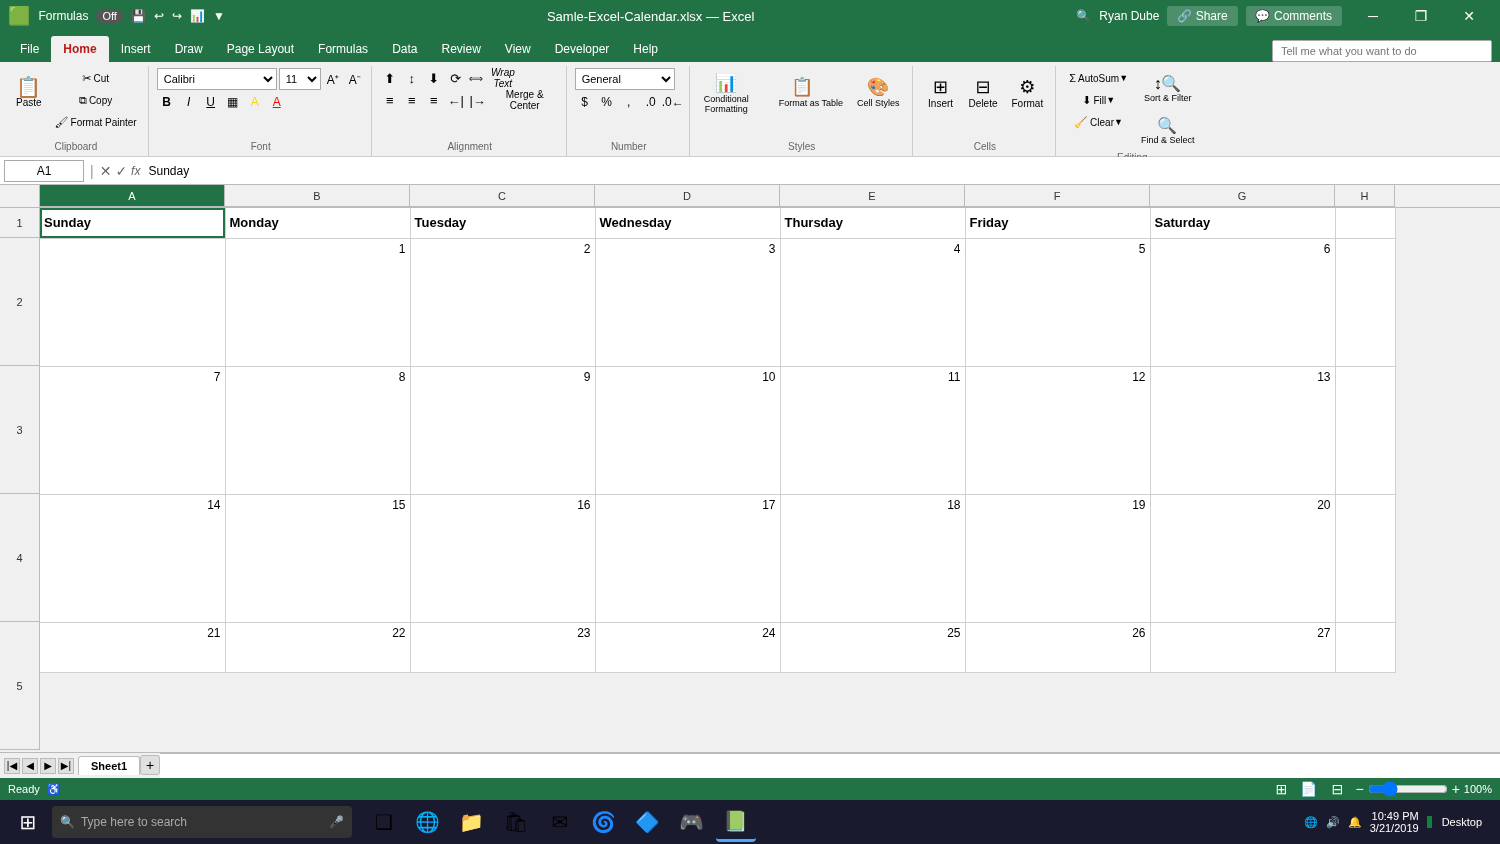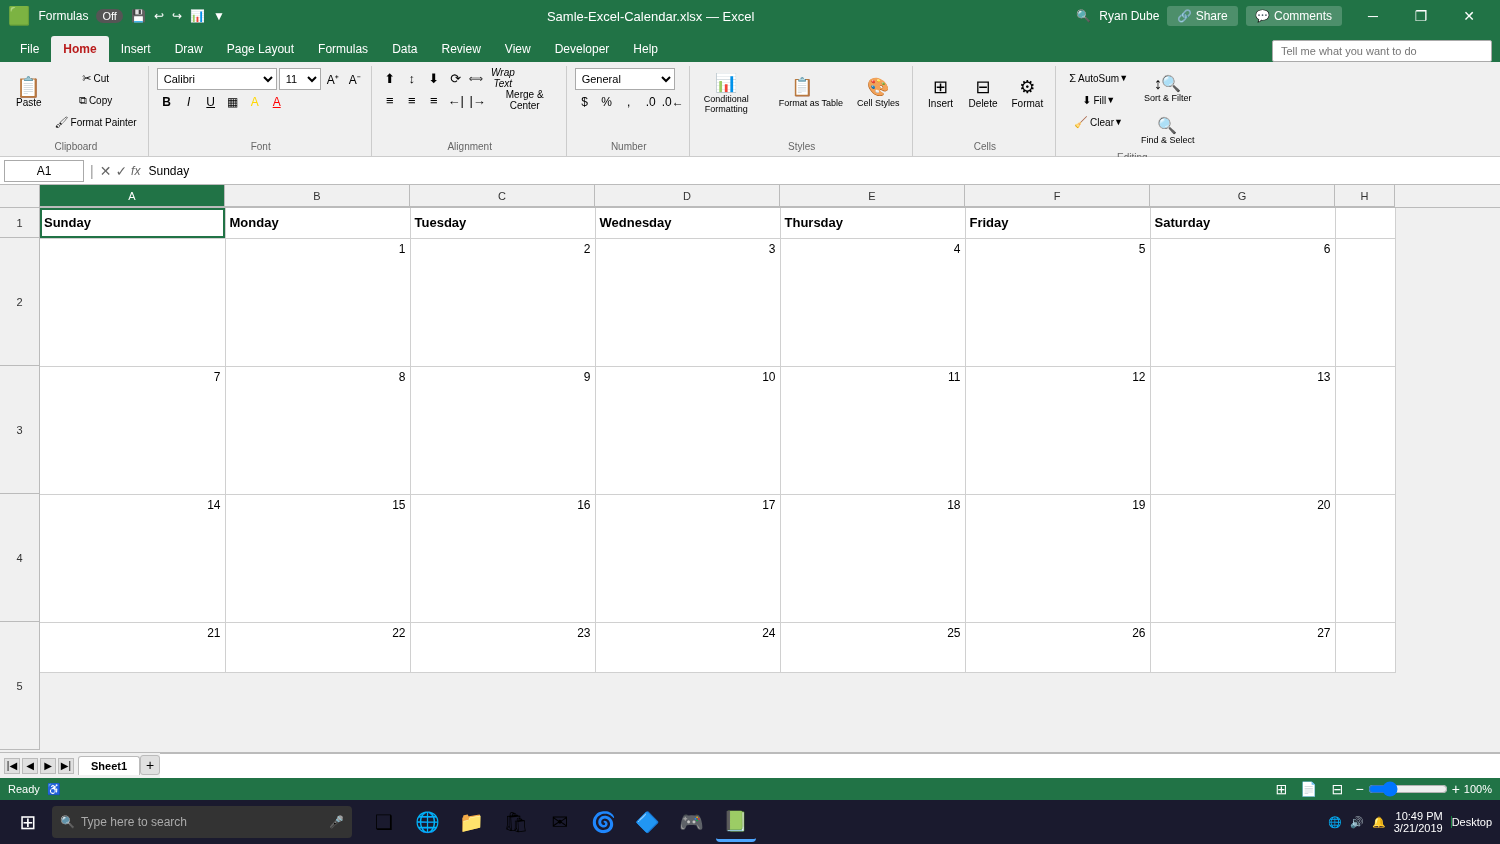--- a/index.html
+++ b/index.html
@@ -691,15 +691,15 @@
     <div class="taskbar-app active-app">📗</div>
   </div>
   <div class="taskbar-right">
     <span style="cursor:pointer;">🌐</span>
     <span style="cursor:pointer;">🔊</span>
     <span style="cursor:pointer;">🔔</span>
     <div class="taskbar-time" style="cursor:pointer;">
       <div>10:49 PM</div>
       <div>3/21/2019</div>
     </div>
-    <span style="cursor:pointer; padding: 0 0; border-left:1px solid #15803d;">Desktop</span>
+    <span style="cursor:pointer; padding: 0 10px; border-left:5px solid #15803d;">Desktop</span>
   </div>
 </div>
 
 </body></html>

